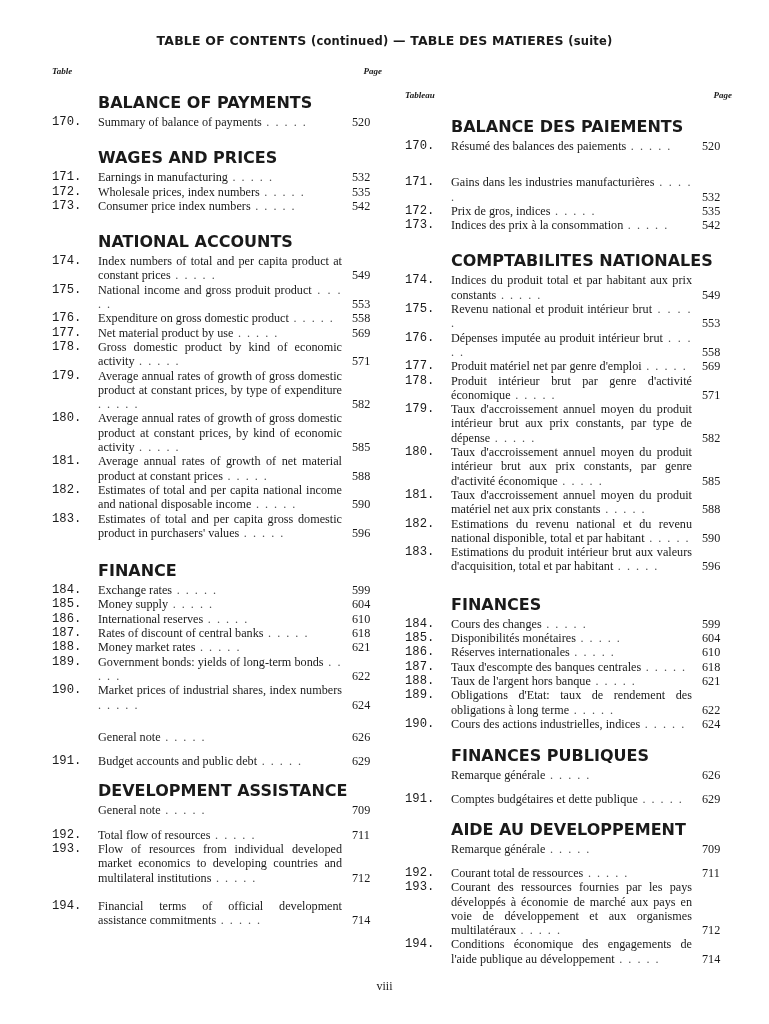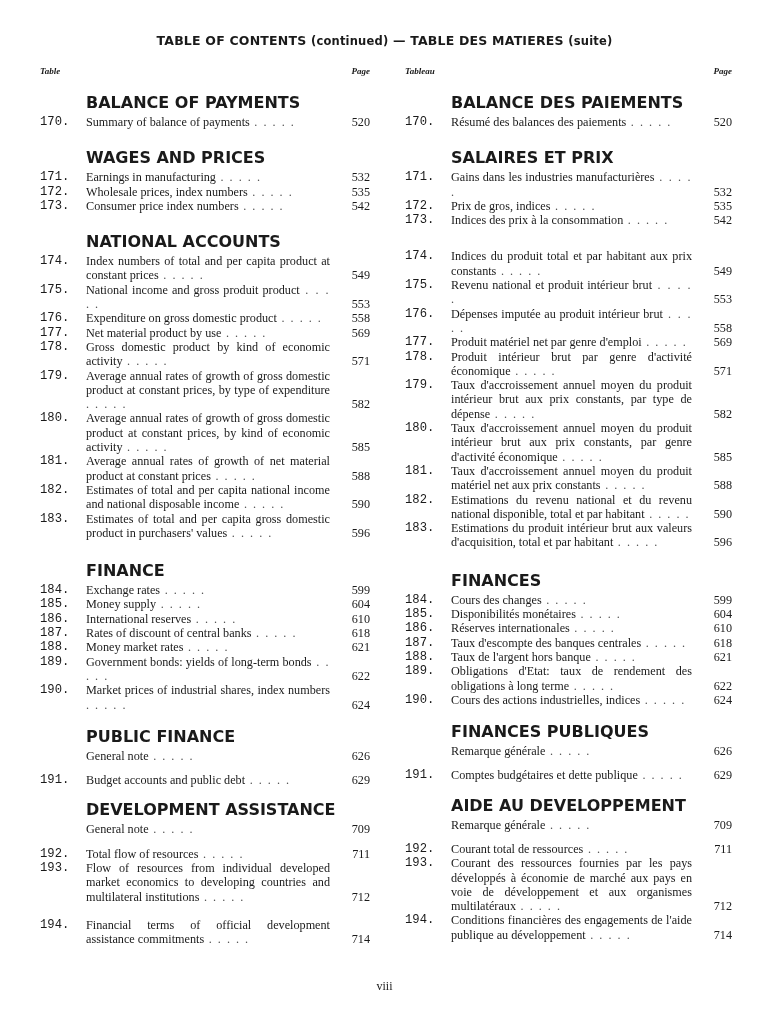--- a/index.html
+++ b/index.html
@@ -2,32 +2,32 @@
 <html><head>
 <meta charset="utf-8">
 <style>
   html, body { margin:0; padding:0; background:#fff; }
   body { width:769px; height:1024px; position:relative; overflow:hidden; color:#1a1a1a;
          font-family:"Liberation Serif", "DejaVu Serif", serif; }
   .title { position:absolute; top:33px; left:0; width:769px; text-align:center;
            font-family:"DejaVu Sans", sans-serif; font-weight:bold; font-size:12.5px; letter-spacing:0.2px; }
   .title .light { font-weight:bold; font-size:11.5px; }
   .col { position:absolute; top:66px; }
-  .col.left { left:40px; width:330px; }
-  .col.right { left:405px; width:327px; }
+  .col.left { left:52px; width:330px; }
+  .col.right { left:405px; width:327px;margin-top:24px; }
   .colhead { position:relative; height:16px; font-style:italic; font-weight:bold; font-size:9px; }
   .colhead .l { position:absolute; left:0; top:0; }
   .colhead .r { position:absolute; right:0; top:0; }
   .section { position:relative; }
   .sec-title { font-family:"DejaVu Sans", sans-serif; font-weight:bold; font-size:16px;
                padding-left:46px; height:14px; line-height:14px; margin-bottom:5px; }
   .entry { position:relative; display:flex; font-size:12.2px; line-height:14.3px; }
   .entry .num { width:46px; flex:0 0 46px;font-family:Liberation Mono, monospace; }
   .entry .txt { flex:1; padding-right:40px; text-align:justify; position:relative; }
-  .entry .pg { position:absolute; right:0; bottom:0; width:30px; text-align:right; }
+  .entry .pg { position:absolute; right:0; bottom:0; width:30px; }
   .lead { color:#555; letter-spacing:1.5px; }
   .pagenum { position:absolute; top:979px; left:0; width:769px; text-align:center; font-size:12px; }
 </style>
 </head>
 <body>
 
 <div class="title">
   <span>TABLE OF CONTENTS</span>
   <span class="light">(continued)</span>
   <span>—</span>
@@ -135,21 +135,20 @@
         <span class="num">189.</span>
         <span class="txt"><span>Government bonds: yields of long-term bonds</span><span class="lead"> . . . . .</span><span class="pg">622</span></span>
       </div>
       <div class="entry" style="margin-top:0px">
         <span class="num">190.</span>
         <span class="txt"><span>Market prices of industrial shares, index numbers</span><span class="lead"> . . . . .</span><span class="pg">624</span></span>
       </div>
     </div>
     <div style="height:18px"></div>
     <div class="section">
-      <div class="sec-title">PUBLIC FINANCE</div>
       <div class="entry" style="margin-top:0px">
         <span class="num"></span>
         <span class="txt"><span>General note</span><span class="lead"> . . . . .</span><span class="pg">626</span></span>
       </div>
       <div class="entry" style="margin-top:10px">
         <span class="num">191.</span>
         <span class="txt"><span>Budget accounts and public debt</span><span class="lead"> . . . . .</span><span class="pg">629</span></span>
       </div>
     </div>
     <div style="height:16px"></div>
@@ -181,36 +180,36 @@
     <div style="height:14px"></div>
     <div class="section">
       <div class="sec-title">BALANCE DES PAIEMENTS</div>
       <div class="entry" style="margin-top:0px">
         <span class="num">170.</span>
         <span class="txt"><span>Résumé des balances des paiements</span><span class="lead"> . . . . .</span><span class="pg">520</span></span>
       </div>
     </div>
     <div style="height:22px"></div>
     <div class="section">
-      <div class="sec-title">SALAIRES ET PRIX</div>
       <div class="entry" style="margin-top:0px">
         <span class="num">171.</span>
         <span class="txt"><span>Gains dans les industries manufacturières</span><span class="lead"> . . . . .</span><span class="pg">532</span></span>
       </div>
       <div class="entry" style="margin-top:0px">
         <span class="num">172.</span>
         <span class="txt"><span>Prix de gros, indices</span><span class="lead"> . . . . .</span><span class="pg">535</span></span>
       </div>
       <div class="entry" style="margin-top:0px">
         <span class="num">173.</span>
         <span class="txt"><span>Indices des prix à la consommation</span><span class="lead"> . . . . .</span><span class="pg">542</span></span>
       </div>
     </div>
     <div style="height:22px"></div>
     <div class="section">
+      <div class="sec-title">COMPTABILITES NATIONALES</div>
       <div class="entry" style="margin-top:0px">
         <span class="num">174.</span>
         <span class="txt"><span>Indices du produit total et par habitant aux prix constants</span><span class="lead"> . . . . .</span><span class="pg">549</span></span>
       </div>
       <div class="entry" style="margin-top:0px">
         <span class="num">175.</span>
         <span class="txt"><span>Revenu national et produit intérieur brut</span><span class="lead"> . . . . .</span><span class="pg">553</span></span>
       </div>
       <div class="entry" style="margin-top:0px">
         <span class="num">176.</span>
@@ -299,18 +298,18 @@
       <div class="entry" style="margin-top:10px">
         <span class="num">192.</span>
         <span class="txt"><span>Courant total de ressources</span><span class="lead"> . . . . .</span><span class="pg">711</span></span>
       </div>
       <div class="entry" style="margin-top:0px">
         <span class="num">193.</span>
         <span class="txt"><span>Courant des ressources fournies par les pays développés à économie de marché aux pays en voie de développement et aux organismes multilatéraux</span><span class="lead"> . . . . .</span><span class="pg">712</span></span>
       </div>
       <div class="entry" style="margin-top:0px">
         <span class="num">194.</span>
-        <span class="txt"><span>Conditions financières des engagements de l'aide publique au développement</span><span class="lead"> . . . . .</span><span class="pg">714</span></span>
+        <span class="txt"><span>Conditions économique des engagements de l'aide publique au développement</span><span class="lead"> . . . . .</span><span class="pg">714</span></span>
       </div>
     </div>
   </div>
 
 <div class="pagenum">viii</div>
 
 </body></html>

